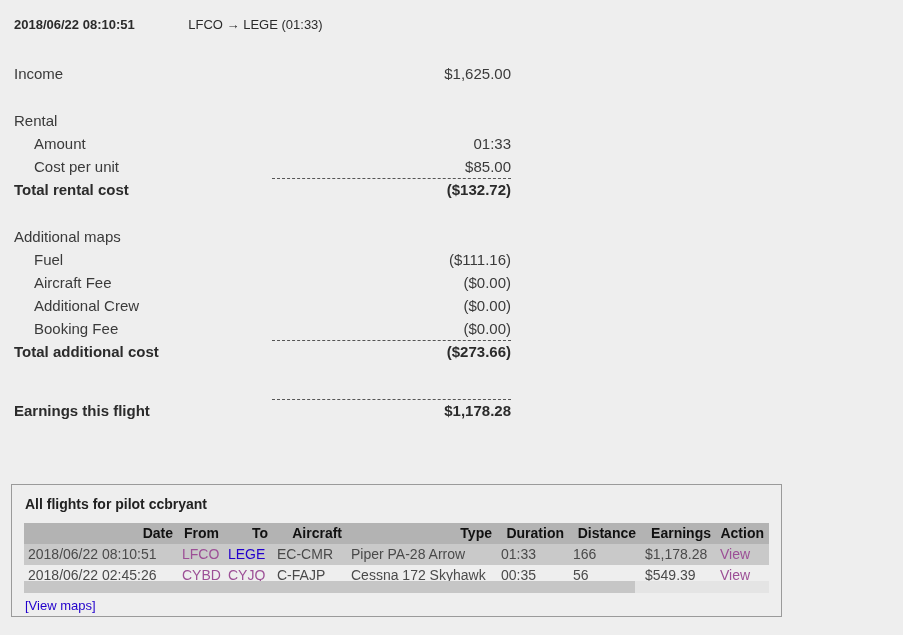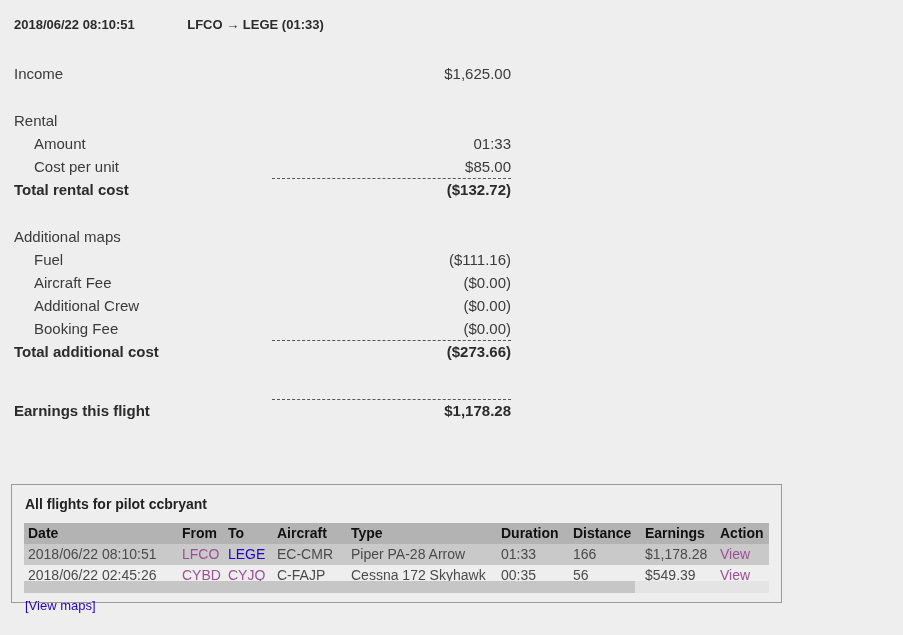--- a/index.html
+++ b/index.html
@@ -59,21 +59,21 @@
   .row.titlebar .label {
     font-weight: bold;
     font-size: 13px;
     color: #2b2b2b;
   }
   .row.titlebar .center {
     position: absolute;
     left: 0;
     right: 19px;
     text-align: center;
-    font-weight: bold;
+    font-weight: normal;
     font-size: 13px;
     color: #2b2b2b;
   }
 
   .leader {
     position: absolute;
     left: 272px;
     right: 19px;
     top: 0;
     border-top: 1px dashed #555555;
@@ -83,21 +83,21 @@
   .spacer-lg { height: 24px; }
   .spacer-md { height: 24px; }
   .spacer-sm { height: 12px; }
 
   
   .panel {
     position: absolute;
     left: 11px;
     top: 484px;
     width: 771px;
-    height: 119px;
+    height: 133px;
     border: 1px solid #9a9a9a;
     background: #eeeeee;
     box-sizing: border-box;
   }
   .panel-title {
     position: absolute;
     left: 13px;
     top: 11px;
     font-weight: bold;
     font-size: 14px;
@@ -116,21 +116,21 @@
   table.flights {
     border-collapse: collapse;
     font-size: 14px;
     width: 745px;
     table-layout: fixed;
   }
   table.flights th {
     background: #b3b3b3;
     color: #111111;
     font-weight: bold;
-    text-align: left;
+    text-align: right;
     padding: 2px 5px 3px 4px;
     white-space: nowrap;
     font-size: 14px;
   }
   table.flights td {
     padding: 2px 5px 3px 4px;
     white-space: nowrap;
     color: #4a4a4a;
     font-size: 14px;
   }

